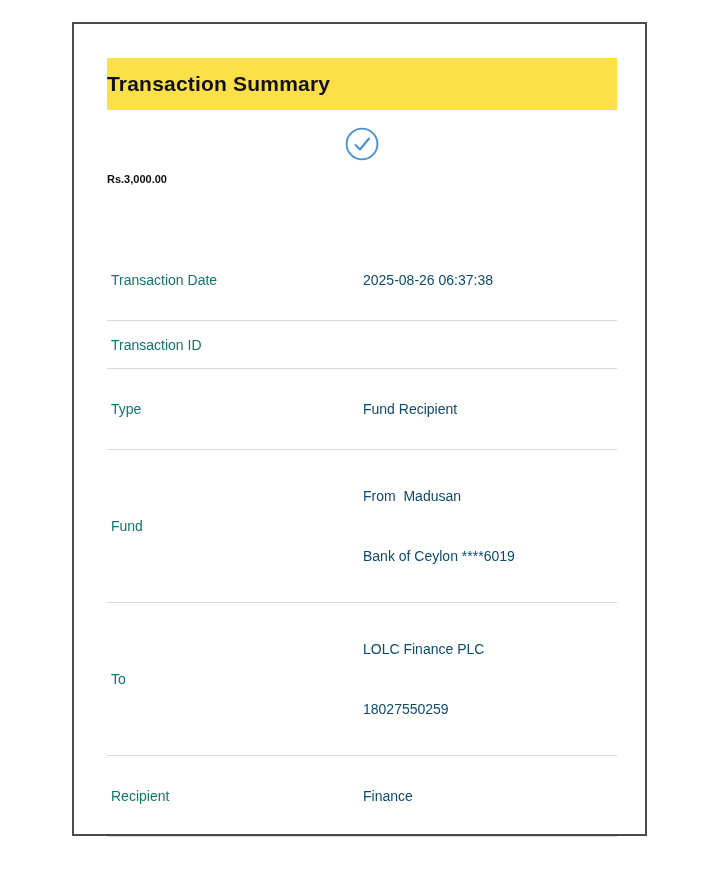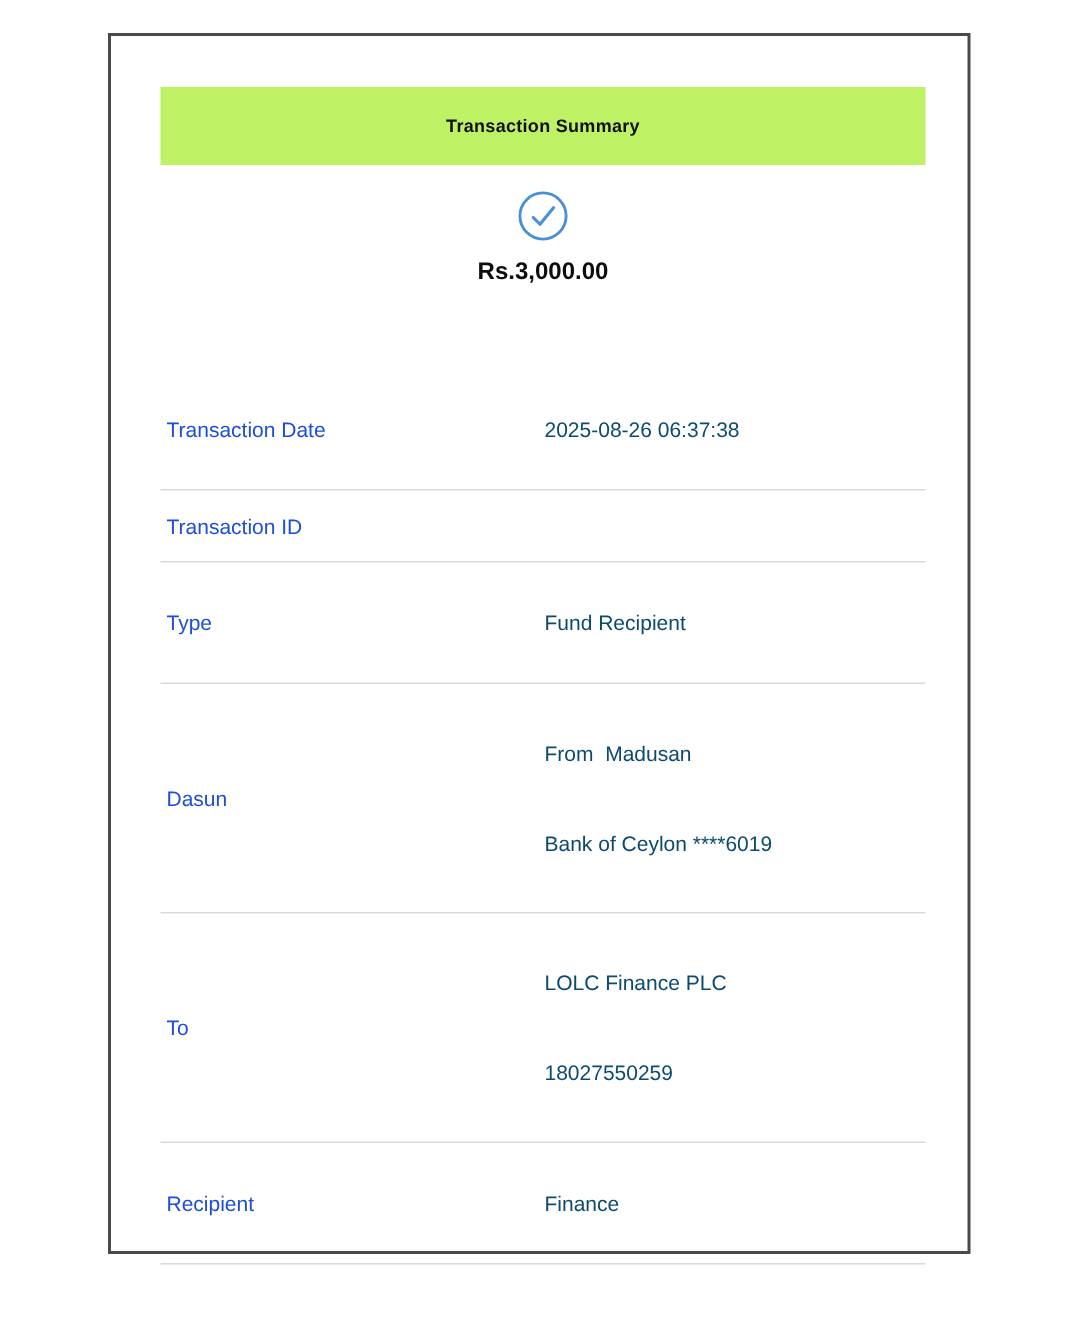--- a/index.html
+++ b/index.html
@@ -16,55 +16,54 @@
     width: 575px; height: 814px;
     border: 2px solid #4a4a4a;
     background: #ffffff;
   }
   .content {
     margin: 34px 28px 0 33px;
   }
   .header-bar {
     height: 52px;
     line-height: 52px;
-    background: #bef264;
-    text-align: center;
-    font-size: 12px;
+    background: #fde047;
+    font-size: 21px;
     font-weight: bold;
     color: #111111;
     letter-spacing: 0.2px;
   }
   .check-wrap {
     text-align: center;
     margin-top: 17px;
     height: 34px;
   }
   .amount {
-    text-align: center;
+    text-align: left;
     margin-top: 12px;
-    font-size: 16px;
+    font-size: 11px;
     font-weight: bold;
     color: #0d0d0d;
   }
   .details { margin-top: 55px; }
   .row {
     display: flex;
     align-items: center;
     min-height: 48px;
     border-bottom: 1px solid #d9d9d9;
   }
   .row:first-child { min-height: 40px; }
   .row.two { min-height: 58px; }
   .row.r-remarks { min-height: 56px; }
   .row:last-child { border-bottom: none; min-height: 47px; }
   .row-label {
     width: 256px;
     padding-left: 4px;
     font-size: 14px;
-    color: #1d4ed8;
+    color: #0f766e;
     flex-shrink: 0;
   }
   .row-value {
     font-size: 14px;
     color: #0c4a6e;
     white-space: pre-wrap;
   }
   .row.two .row-value div { line-height: 28px; }
 </style>
 </head>
@@ -98,21 +97,21 @@
       </div>
 
       <div class="row">
         <div class="row-label">Type</div>
         <div class="row-value">
           <div>Fund Recipient</div>
         </div>
       </div>
 
       <div class="row two">
-        <div class="row-label">Dasun</div>
+        <div class="row-label">Fund</div>
         <div class="row-value">
           <div>From  Madusan</div>
           <div>Bank of Ceylon ****6019</div>
         </div>
       </div>
 
       <div class="row two">
         <div class="row-label">To</div>
         <div class="row-value">
           <div>LOLC Finance PLC</div>

